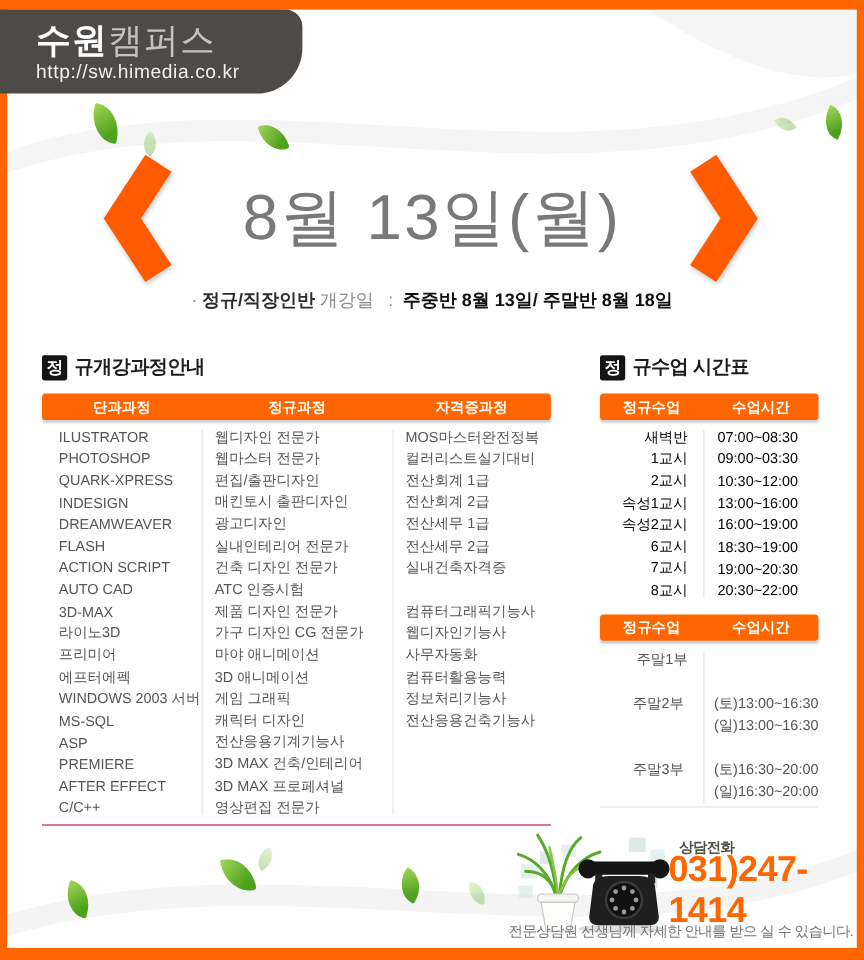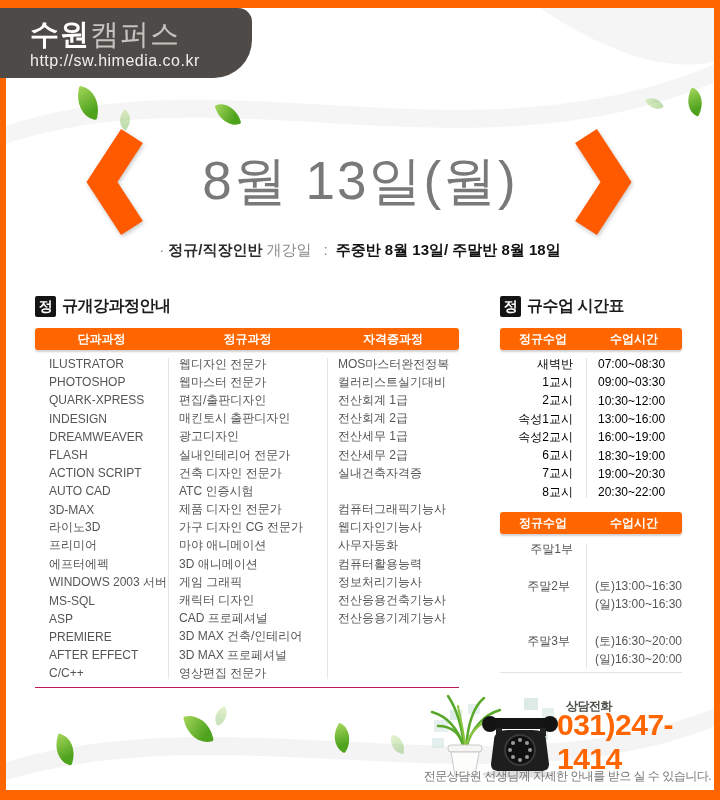--- a/index.html
+++ b/index.html
@@ -216,21 +216,20 @@
           <div class="ccell c1">게임 그래픽</div>
           <div class="ccell c2">정보처리기능사</div>
         </div>
         <div class="crow">
           <div class="ccell c0">MS-SQL</div>
           <div class="ccell c1">캐릭터 디자인</div>
           <div class="ccell c2">전산응용건축기능사</div>
         </div>
         <div class="crow">
           <div class="ccell c0">ASP</div>
-          <div class="ccell c1">CAD 프로페셔널</div>
           <div class="ccell c2">전산응용기계기능사</div>
         </div>
         <div class="crow">
           <div class="ccell c0">PREMIERE</div>
           <div class="ccell c1">3D MAX 건축/인테리어</div>
           <div class="ccell c2"></div>
         </div>
         <div class="crow">
           <div class="ccell c0">AFTER EFFECT</div>
           <div class="ccell c1">3D MAX 프로페셔널</div>

